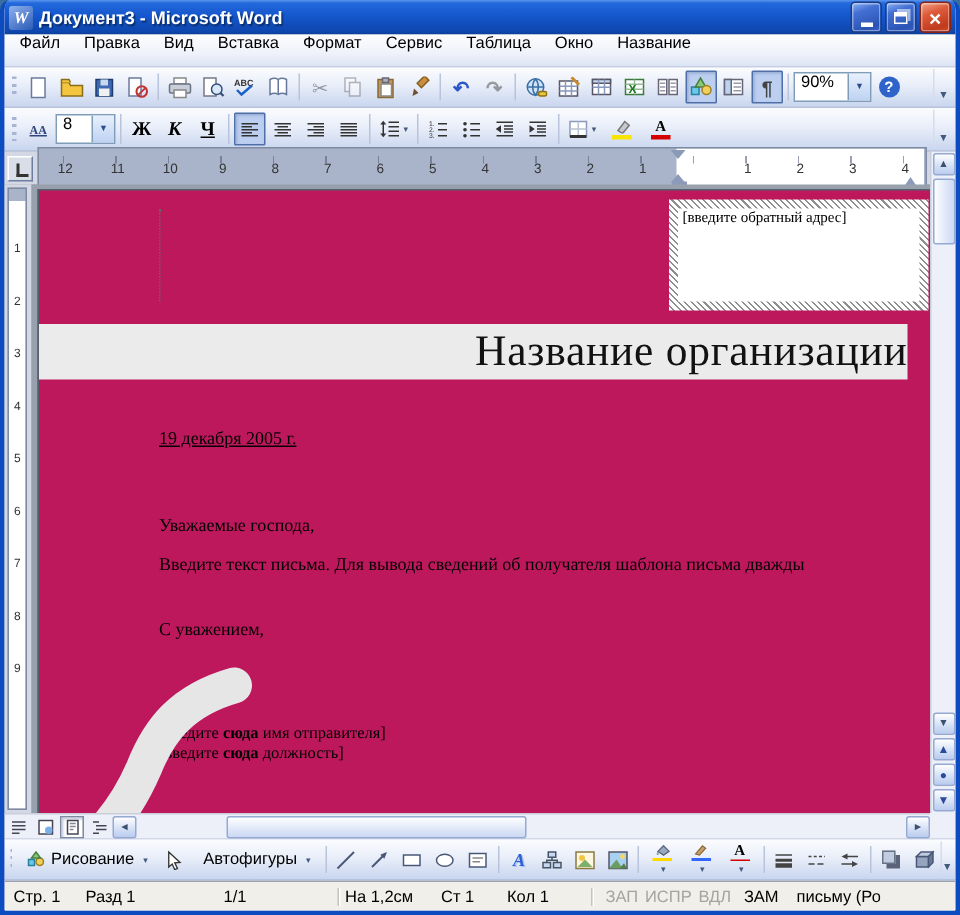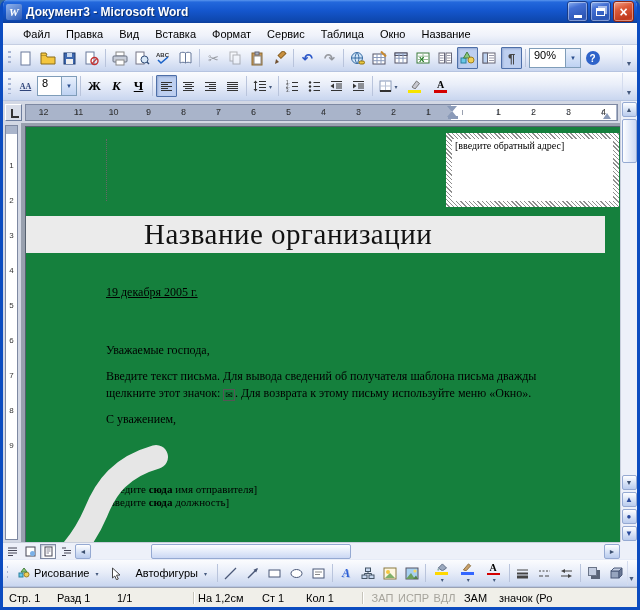--- a/index.html
+++ b/index.html
@@ -26,21 +26,21 @@
   .wbtn { width:21px; height:21px; border-radius:3px; display:flex; align-items:center; justify-content:center;
     color:#fff; box-shadow:inset 0 0 0 1px rgba(255,255,255,.4); }
   .wbtn.sys { background:linear-gradient(160deg,#8FB4F2 0%,#4470D4 30%,#2B55B4 80%,#3863C6 100%); border:1px solid #1A3C86; }
   .wbtn.close { background:linear-gradient(160deg,#F2A58E 0%,#DD5B3A 35%,#C03A1D 80%,#D24C2C 100%); border:1px solid #8A2410;
     font-size:14px; font-weight:bold; }
   .min-g { width:8px; height:3px; background:#fff; margin-top:9px; }
   .max-g { width:9px; height:8px; border:1px solid #fff; border-top:3px solid #fff; box-shadow:2px -2px 0 0 rgba(255,255,255,.55); }
 
   
   .menubar {
-    height:22px; flex:0 0 22px; display:flex; align-items:center; padding-left:12px; font-size:11px;
+    height:22px; flex:0 0 22px; display:flex; align-items:flex-start; padding-left:2px; font-size:11px;
     background:linear-gradient(180deg,#FDFDFE 0%,#EFF2FA 60%,#DCE4F4 100%); border-bottom:1px solid #C5CEE2;
   }
   .menu-item { display:flex; align-items:center; padding:0 8px; }
   .toolbar {
     display:flex; align-items:center; gap:1px; padding:1px 2px;
     background:linear-gradient(180deg,#FBFCFE 0%,#E9EEF9 45%,#C9D6EF 100%); border-bottom:1px solid #B6C4E0;
   }
   .std { height:27px; flex:0 0 27px; }
   .fmt { height:29px; flex:0 0 29px; }
   .draw { height:28px; flex:0 0 28px; border-top:1px solid #E6EBF7; }
@@ -78,21 +78,21 @@
   .colorbtn { display:flex; flex-direction:column; align-items:center; justify-content:center; gap:1px; }
   .cbar { width:13px; height:3px; }
   .dd { font-size:6px; color:#44597E; margin-left:2px; }
 
   
   .ruler-row { height:22px; flex:0 0 22px; display:flex; align-items:center; padding:2px; background:#D3D8E4; }
   .tabsel { width:17px; height:17px; background:#D9DEE9; border:1px solid; border-color:#FFF #6E7E9E #6E7E9E #FFF;
     margin-right:3px; position:relative; flex:0 0 17px; }
   .tabsel::before { content:""; position:absolute; left:5px; top:4px; width:6px; height:7px;
     border-left:2px solid #333; border-bottom:2px solid #333; }
-  .hruler { flex:1; height:17px; position:relative; background:#A9B4CA; border:1px solid #7E89A2; overflow:hidden;text-align:right; }
+  .hruler { flex:1; height:28px; position:relative; background:#A9B4CA; border:1px solid #7E89A2; overflow:hidden;text-align:right; }
   .hr-active { position:absolute; top:0; bottom:0; left:425px; right:1px; background:#fff; }
   .hruler .ticks { position:absolute; inset:0; pointer-events:none; opacity:.6;
     background-image:repeating-linear-gradient(90deg,#55617A 0 1px,transparent 1px 35px);
     background-size:100% 5px; background-repeat:no-repeat; background-position:16px 5px; }
   .hnums { position:absolute; inset:0; display:flex; font-size:9px; color:#333; }
   .hnum { flex:0 0 35px; width:35px; display:flex; align-items:center; justify-content:center; }
   .mk { position:absolute; width:0; height:0; }
   .mk-f { left:421px; top:1px; border:5px solid transparent; border-top:6px solid #8A9AB8; }
   .mk-h { left:421px; bottom:3px; border:5px solid transparent; border-bottom:6px solid #8A9AB8; }
   .mk-b { position:absolute; left:422px; bottom:1px; width:10px; height:3px; background:#8A9AB8; }
@@ -102,29 +102,29 @@
   .body-wrap { flex:1; position:relative; display:flex; flex-direction:column; min-height:0; background:#98A0AE; }
   .body-wrap .ruler-row, .body-wrap .doc-row, .hscroll { margin-right:17px; }
   .doc-row { flex:1; display:flex; min-height:0; }
   .vruler { width:18px; flex:0 0 18px; background:#D3D8E4; padding:2px; }
   .vr-strip { width:13px; height:100%; background:#A9B4CA; border:1px solid #7E89A2; position:relative; overflow:hidden; }
   .vr-active { position:absolute; left:0; right:0; top:8px; bottom:0; background:#fff; }
   .vnums { position:absolute; inset:0; padding-top:22px; display:flex; flex-direction:column; align-items:center;
     font-size:8px; color:#333; }
   .vnum { height:35px; flex:0 0 35px; display:flex; align-items:center; }
   .workspace { flex:1; position:relative; background:#98A0AE; overflow:hidden; }
-  .page { position:absolute; left:4px; top:3px; right:-1px; bottom:-2px; background:#15803d;
+  .page { position:absolute; left:4px; top:3px; right:-1px; bottom:-2px; background:#be185d;
     border:1px solid #55606E; font-family:"Liberation Serif",serif; color:#000; }
 
   .frame-addr { position:absolute; top:6px; right:1px; width:173px; height:74px;
     background:repeating-linear-gradient(45deg,#FFF 0 2px,#8F8F8F 2px 3px); }
   .frame-addr-inner { position:absolute; inset:6px; background:#fff; padding:1px 3px; font-size:10px; }
   .dotline { position:absolute; left:80px; top:12px; height:62px; border-left:1px dotted #666; }
   .band { position:absolute; left:0; right:15px; top:89px; height:37px; background:#EBEBEB;
-    display:flex; align-items:center; padding-left:118px; }
+    display:flex; align-items:center; padding-left:118px;justify-content:flex-end; }
   .org { font-size:29px; letter-spacing:.5px; color:#121212; white-space:nowrap; }
   .dline { position:absolute; left:80px; font-size:12px; white-space:nowrap; }
   .l-date { top:158px;text-decoration:underline; } .l-rcpt { top:189px; } .l-sal  { top:216px; }
   .l-b1 { top:242px; } .l-b2 { top:259px; } .l-cls { top:285px; }
   .l-snd { top:356px; font-size:11px; } .l-rol { top:369px; font-size:11px; }
   .env { display:inline-block; border:1px solid #555; font-size:9px; line-height:10px; padding:0 1px; vertical-align:-1px; }
   .wm { position:absolute; left:0; top:315px; pointer-events:none; }
 
   
   .vscroll { position:absolute; top:0; right:0; bottom:17px; width:17px; background:#EDF0F9;
@@ -151,21 +151,21 @@
   .fc-letter { font:bold 10px "Liberation Serif",serif; line-height:9px; }
   .shadow-ic { position:relative; width:12px; height:12px; }
   .shadow-ic i { position:absolute; width:9px; height:9px; }
   .shadow-ic .bk { right:0; bottom:0; background:#5A6478; }
   .shadow-ic .fr { left:0; top:0; background:#C2CCE0; border:1px solid #6A7488; }
 
   
   .statusbar { height:20px; flex:0 0 20px; background:#F0EFE9; border-top:1px solid #9AA2B4;
     display:flex; align-items:center; font-size:11px; padding:0 6px; color:#000; white-space:nowrap; }
   .st { display:inline-block; }
-  .st-page { width:48px; } .st-sec { width:60px; } .st-pages { width:72px; }
+  .st-page { width:48px; } .st-sec { width:60px; } .st-pages { width:72px;margin-left:32px; }
   .st-at { width:64px; } .st-line { width:44px; } .st-col { width:52px; }
   .ind { width:31px; text-align:center; color:#A6A49C; }
   .ind.on { color:#000; }
   .st-lang { margin-left:8px; overflow:hidden; }
   .st-vsep { width:1px; height:12px; background:#C6C4BA; margin:0 4px; box-shadow:1px 0 0 #fff; }
 </style>
 </head>
 <body>
 
 <div class="window">
@@ -513,21 +513,20 @@
             <span class="org">Название организации</span>
           </div>
 
           <div class="dline l-date">19 декабря 2005 г.</div>
 
 
           <div class="dline l-sal">Уважаемые господа,</div>
 
           <div class="dline l-b1">Введите текст письма. Для вывода сведений об получателя шаблона письма дважды</div>
 
-          <div class="dline l-b2"><span>щелкните этот значок: </span><span class="env">✉</span><span>. Для возврата к этому письму используйте меню «Окно».</span></div>
 
           <div class="dline l-cls">С уважением,</div>
 
           <div class="dline l-snd"><span>[введите </span><b>сюда</b><span> имя отправителя]</span></div>
 
           <div class="dline l-rol"><span>[введите </span><b>сюда</b><span> должность]</span></div>
 
           <svg class="wm" width="150" height="150" viewBox="0 0 150 150">
               <path d="M5 140 C30 130 55 105 70 70 C80 45 95 25 130 15" stroke="#E6E6E6" stroke-width="24" fill="none" stroke-linecap="round"></path>
             </svg>
@@ -719,16 +718,16 @@
     <span class="st st-pages">1/1</span>
     <span class="st-vsep"></span>
     <span class="st st-at">На 1,2см</span>
     <span class="st st-line">Ст 1</span>
     <span class="st st-col">Кол 1</span>
     <span class="st-vsep"></span>
     <span class="st ind">ЗАП</span>
     <span class="st ind">ИСПР</span>
     <span class="st ind">ВДЛ</span>
     <span class="st ind on">ЗАМ</span>
-    <span class="st st-lang">значок (Ро</span>
+    <span class="st st-lang">письму (Ро</span>
   </div>
 
 </div>
 
 </body></html>

